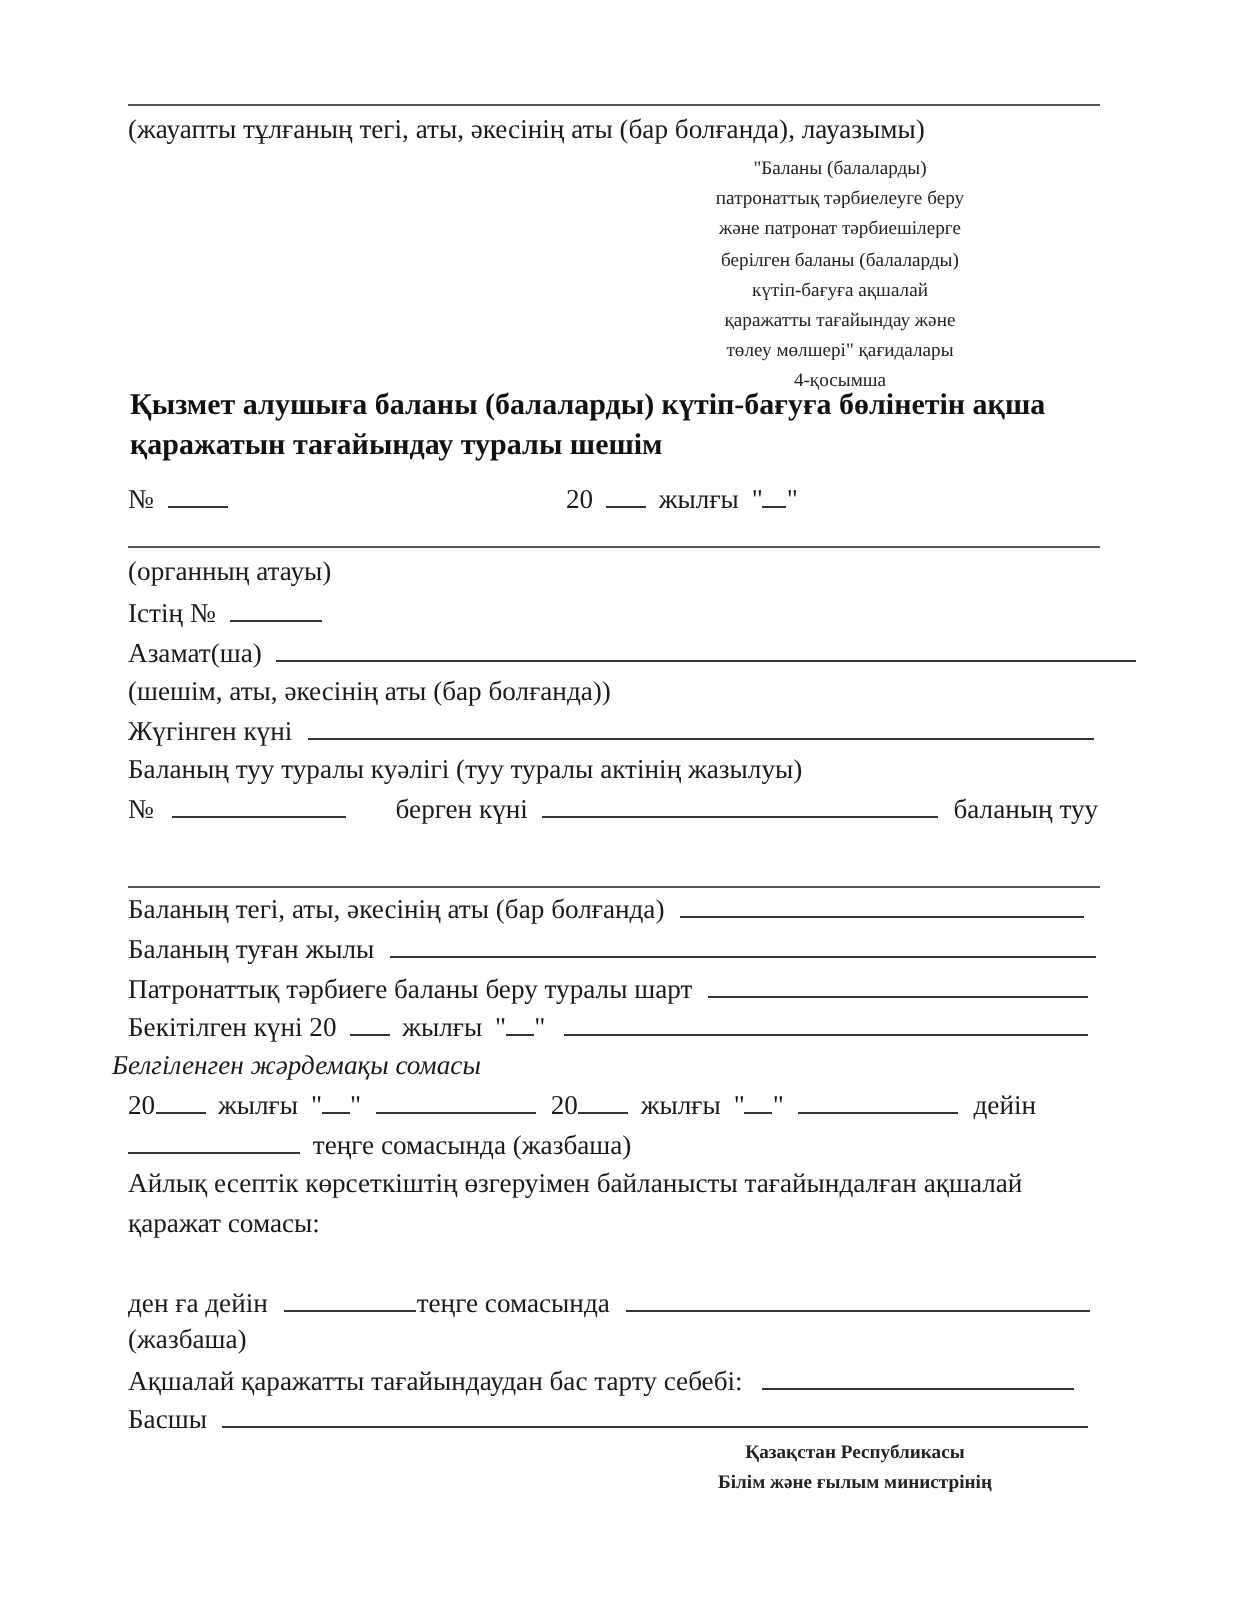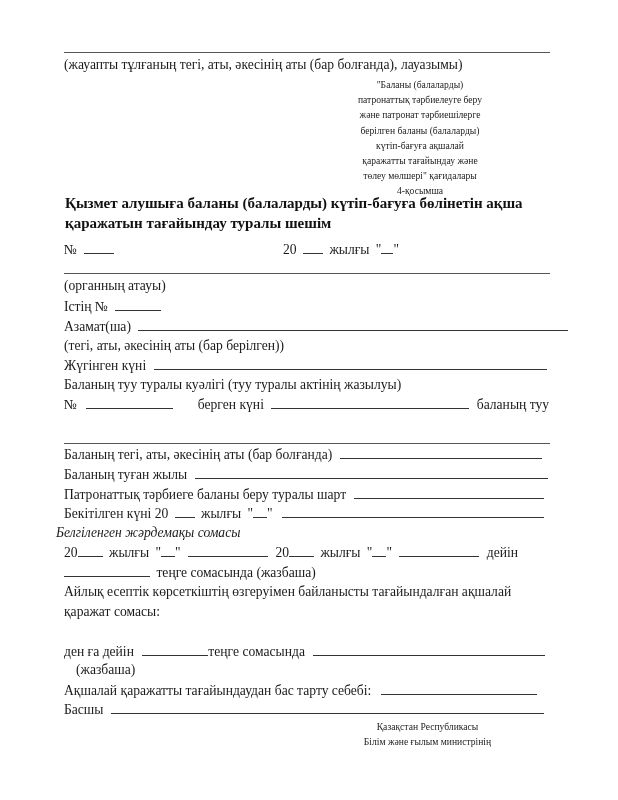--- a/index.html
+++ b/index.html
@@ -100,21 +100,21 @@
 
   <div class="abs t" style="left:64px; top:298px;">
     <span>Істің №</span>
     <span class="ul" style="width:46px; margin-left:4px;"></span>
   </div>
 
   <div class="abs t" style="left:64px; top:318px;">
     <span>Азамат(ша)</span>
     <span class="ul" style="width:430px; margin-left:4px;"></span>
   </div>
-  <div class="abs t" style="left:64px; top:338px;">(тегі, аты, әкесінің аты (бар берілген))</div>
+  <div class="abs t" style="left:64px; top:338px;">(шешім, аты, әкесінің аты (бар болғанда))</div>
 
   <div class="abs t" style="left:64px; top:357px;">
     <span>Жүгінген күні</span>
     <span class="ul" style="width:393px; margin-left:4px;"></span>
   </div>
 
   <div class="abs t" style="left:64px; top:377px;">Баланың туу туралы куәлігі (туу туралы актінің жазылуы)</div>
   <div class="abs t" style="left:64px; top:396px;">
     <span>№</span>
     <span class="ul" style="width:87px; margin-left:6px;"></span>
@@ -169,30 +169,30 @@
   <div class="abs t" style="left:64px; top:584px;">Айлық есептік көрсеткіштің өзгеруімен байланысты тағайындалған ақшалай</div>
   <div class="abs t" style="left:64px; top:604px;">қаражат сомасы:</div>
 
 
   <div class="abs t" style="left:64px; top:643px;">
     <span>ден ға дейін</span>
     <span class="ul" style="width:66px; margin-left:5px;"></span><span>теңге сомасында</span>
     <span class="ul" style="width:232px; margin-left:5px;"></span>
   </div>
 
-  <div class="abs t" style="left:64px; top:662px;margin-left:12px;">(жазбаша)</div>
+  <div class="abs t" style="left:64px; top:662px;">(жазбаша)</div>
 
   <div class="abs t" style="left:64px; top:682px;">
     <span>Ақшалай қаражатты тағайындаудан бас тарту себебі:</span>
     <span class="ul" style="width:156px; margin-left:6px;"></span>
   </div>
 
   <div class="abs t" style="left:64px; top:701px;">
     <span>Басшы</span>
     <span class="ul" style="width:433px; margin-left:4px;"></span>
   </div>
 
-  <div class="footer" style="top:719px;">
+  <div class="footer" style="top:719px;font-weight:bold;">
     <div>Қазақстан Республикасы</div>
     <div>Білім және ғылым министрінің</div>
   </div>
 
 </div>
 
 </body></html>

